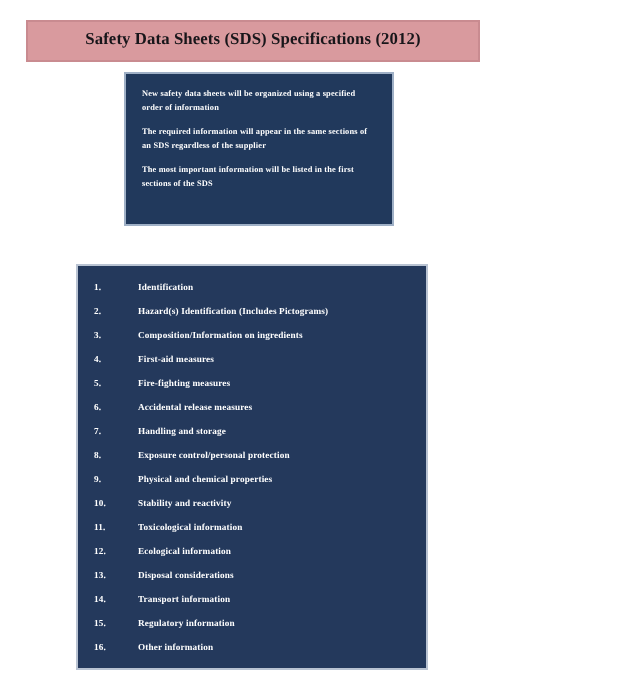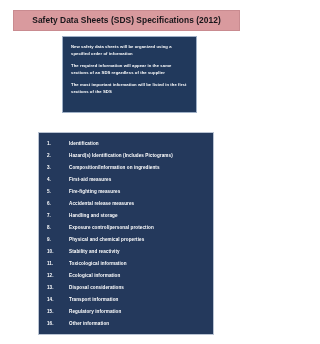--- a/index.html
+++ b/index.html
@@ -16,20 +16,21 @@
     -webkit-font-smoothing: antialiased;
   }
 
   
   .slide {
     position: absolute;
     left: 0; top: 0;
     width: 250px;
     height: 344px;
     background: #ffffff;
+    font-family: Liberation Serif, serif;
   }
 
   
   .title-banner {
     position: absolute;
     left: 13px;
     top: 10px;
     width: 227px;
     height: 21px;
     background: #d99a9e;

